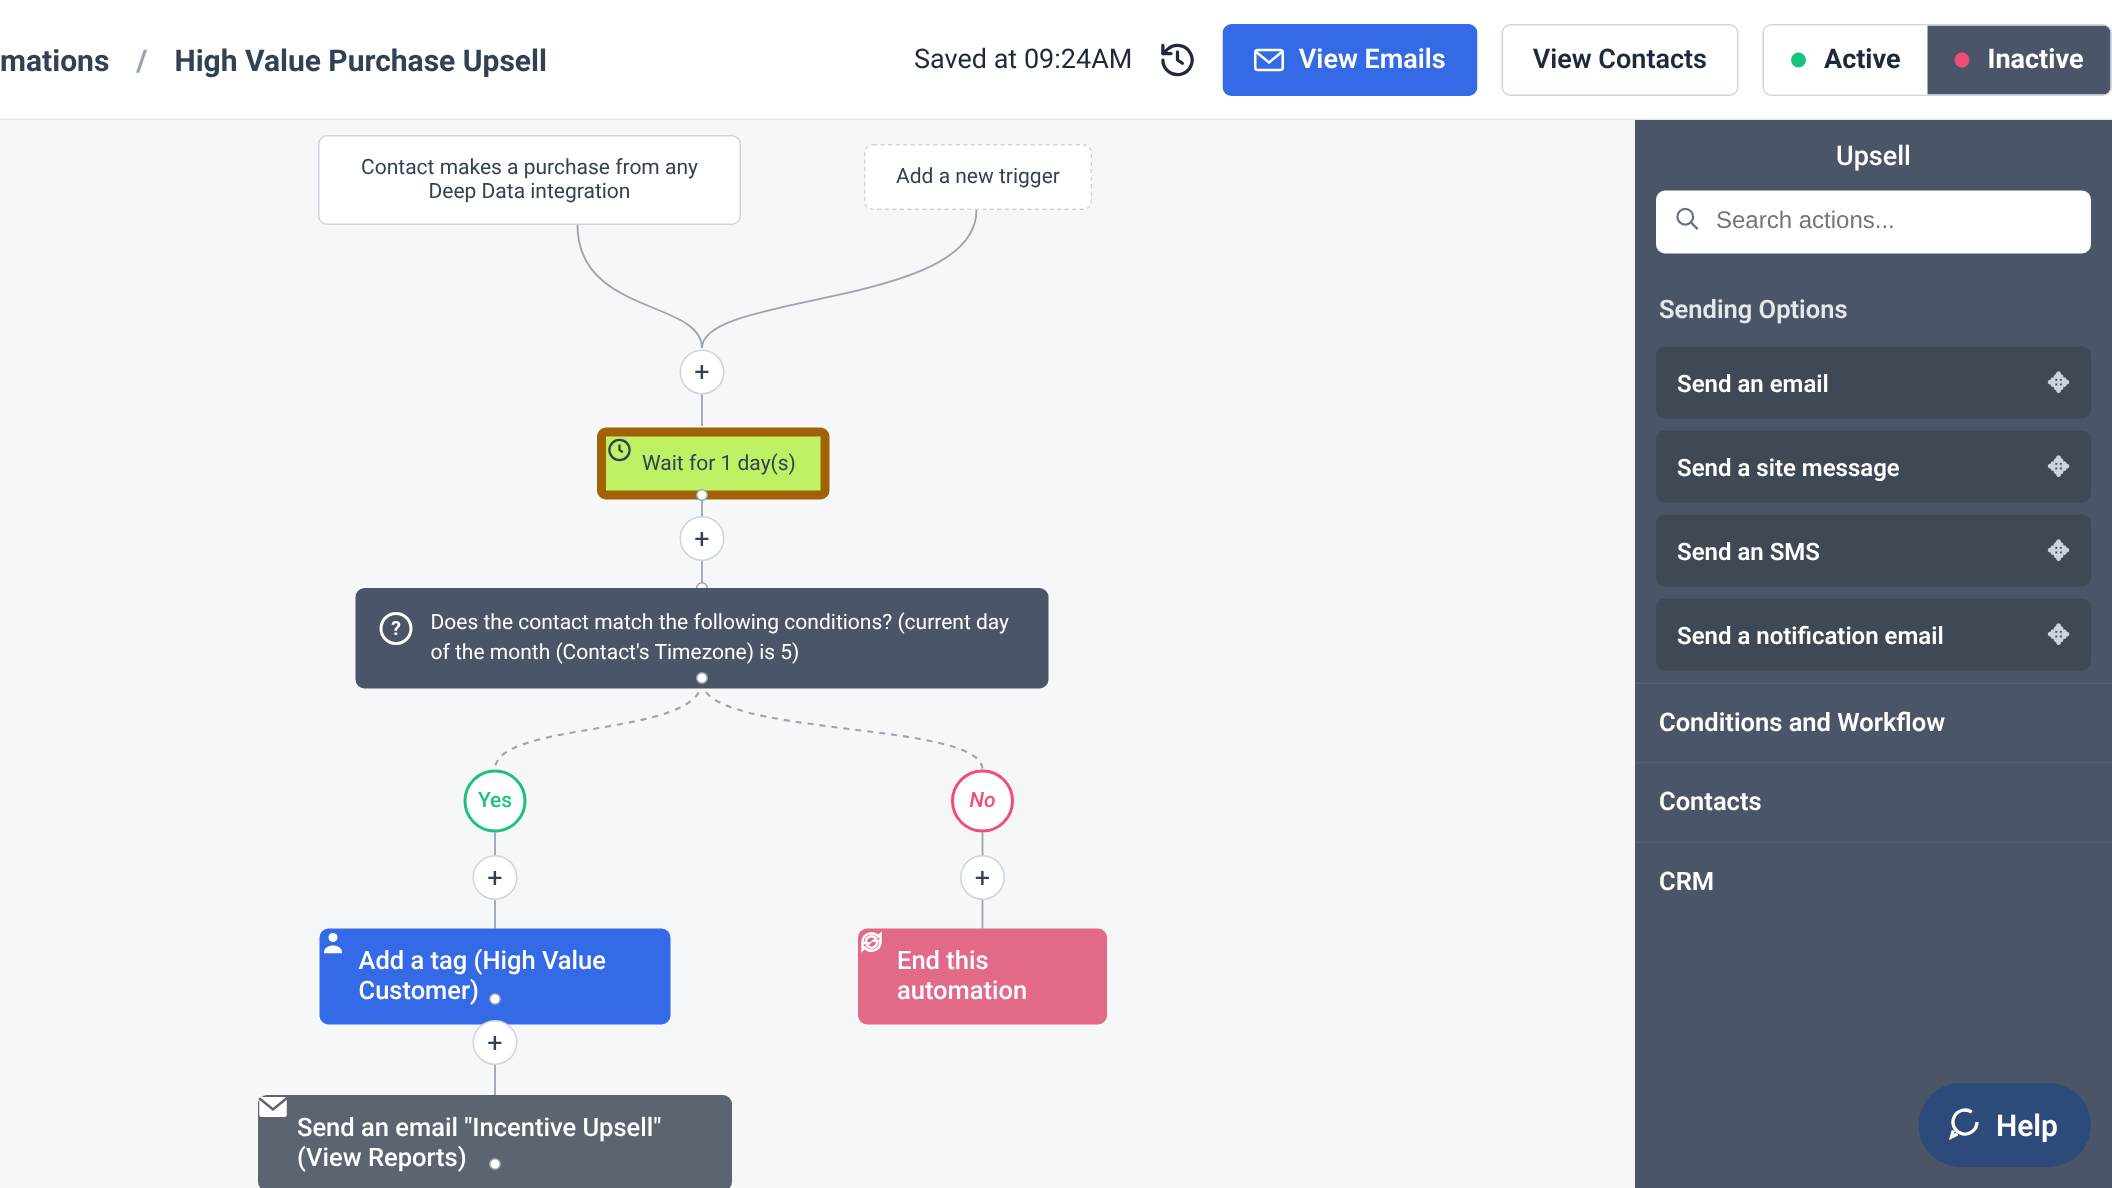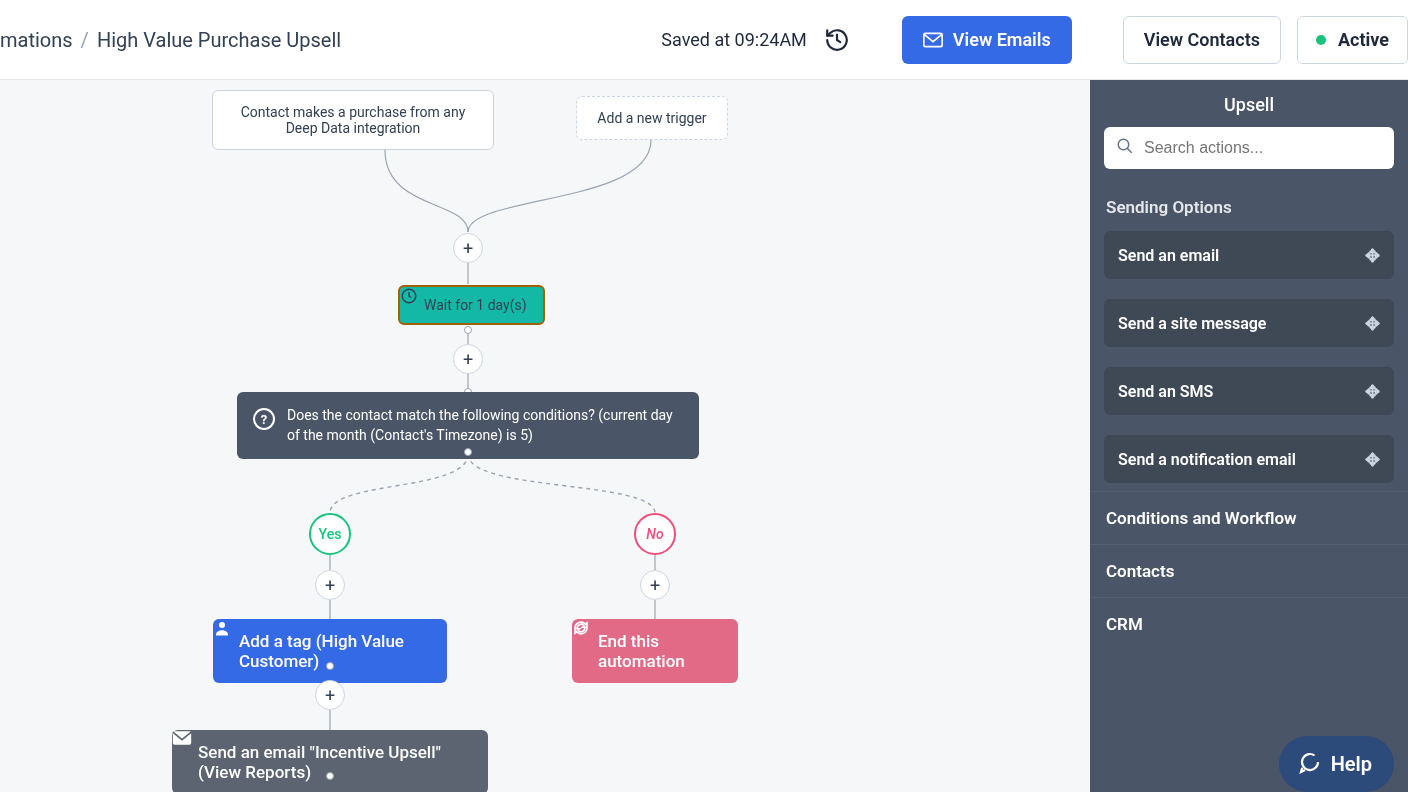--- a/index.html
+++ b/index.html
@@ -1,65 +1,65 @@
 <!DOCTYPE html>
 <html><head>
 <meta charset="utf-8">
 <style>
   * { box-sizing: border-box; }
   html, body { margin:0; padding:0; width:1408px; height:792px; font-family: -apple-system, BlinkMacSystemFont, "Segoe UI", Roboto, Helvetica, Arial, sans-serif; background:#f6f7f8; overflow:hidden; color:#1f2937;}
   
   .header { position:absolute; top:0; left:0; right:0; height:80px; background:#fff; border-bottom:1px solid #e5e7eb; display:flex; align-items:center; padding:0 0 0 0; }
-  .breadcrumb { display:flex; align-items:center; font-size:20px; color:#1e293b; gap:8px; padding-left:0px;}
+  .breadcrumb { display:flex; align-items:center; font-size:20px; color:#1e293b; gap:18px; padding-left:0px;font-weight:bold;}
   .breadcrumb .crumb { color:#334155; }
   .breadcrumb .sep { color:#94a3b8; }
   .header-right { margin-left:auto; display:flex; align-items:center; gap:16px; padding-right:0px;}
   .saved { font-size:18px; color:#1e293b; }
   .hist-btn { width:28px; height:28px; display:flex; align-items:center; justify-content:center; color:#1e293b; cursor:pointer;}
-  .btn { height:48px; display:flex; align-items:center; justify-content:center; border-radius:6px; font-size:18px; font-weight:600; padding:0 20px; cursor:pointer; border:1px solid transparent;margin-left:35px;}
+  .btn { height:48px; display:flex; align-items:center; justify-content:center; border-radius:6px; font-size:18px; font-weight:600; padding:0 20px; cursor:pointer; border:1px solid transparent;}
   .btn-primary { background:#356ae6; color:#fff; }
   .btn-primary svg { margin-right:10px; }
   .btn-outline { background:#fff; border:1px solid #cbd5e1; color:#1e293b;}
   .toggle-group { display:flex; border:1px solid #cbd5e1; border-radius:6px; overflow:hidden; height:48px;}
   .toggle-btn { display:flex; align-items:center; gap:12px; padding:0 18px; font-size:18px; font-weight:700; cursor:pointer;}
   .toggle-active { background:#fff; color:#1e293b;}
   .toggle-inactive { background:#4a5568; color:#fff;}
   .dot { width:10px; height:10px; border-radius:50%; }
   .dot-green { background:#19c37d; }
   .dot-red { background:#ef4e78; }
   
   .canvas { position:absolute; top:80px; left:0; right:318px; bottom:0; overflow:hidden;}
   .canvas svg { position:absolute; top:0; left:0;}
   .node { position:absolute; background:#fff; border:1px solid #cbd5e1; border-radius:6px; font-size:14px; color:#334155; display:flex; align-items:center; justify-content:center; padding:8px 12px; text-align:center;}
   .node.dashed { border-style:dashed; background:#fff;}
   .plus { position:absolute; width:30px; height:30px; border-radius:50%; background:#fff; border:1px solid #cbd5e1; display:flex; align-items:center; justify-content:center; font-size:18px; color:#334155; cursor:pointer;}
-  .wait-node { position:absolute; background:#14b8a6; border:2px solid #a16207; border-radius:6px; display:flex; align-items:center; gap:8px; padding:10px 16px; font-size:14px; color:#334155;}
+  .wait-node { position:absolute; background:#bef264; border:6px solid #a16207; border-radius:6px; display:flex; align-items:center; gap:8px; padding:10px 16px; font-size:14px; color:#334155;}
   .cond-node { position:absolute; background:#4a5568; color:#fff; border-radius:6px; display:flex; align-items:flex-start; gap:12px; padding:14px 16px; font-size:14px;}
   .q-icon { flex:0 0 22px; width:22px; height:22px; border-radius:50%; border:2px solid #fff; display:flex; align-items:center; justify-content:center; font-size:13px; font-weight:700; margin-top:2px;}
   .branch { position:absolute; width:42px; height:42px; border-radius:50%; background:#fff; display:flex; align-items:center; justify-content:center; font-size:14px; font-weight:500;}
   .branch.yes { border:2px solid #19c37d; color:#19c37d;}
   .branch.no { border:2px solid #ef4e78; color:#ef4e78;font-style:italic;}
   .action-node { position:absolute; border-radius:6px; color:#fff; display:flex; align-items:center; gap:10px; padding:12px 16px; font-size:17px; font-weight:500;}
   .action-blue { background:#356ae6;}
   .action-pink { background:#e26a87;}
   .action-gray { background:#5b6470;}
   .peg { position:absolute; width:8px; height:8px; border-radius:50%; background:#fff; border:1px solid #9aa4b2;}
   
   .sidebar { position:absolute; top:80px; right:0; width:318px; bottom:0; background:#4a5568; color:#fff; display:flex; flex-direction:column;}
   .side-title { text-align:center; font-size:18px; font-weight:500; padding:14px 0 12px;}
   .side-search-wrap { padding:0 14px 14px;}
   .side-search { display:flex; align-items:center; gap:8px; background:#fff; border-radius:6px; height:42px; padding:0 12px;}
   .side-search input { border:none; outline:none; flex:1; font-size:16px; color:#334155;}
   .side-section { padding:14px 16px; font-size:17px; font-weight:600; color:#e5e7eb;}
-  .side-items { display:flex; flex-direction:column; gap:20px; padding:0 14px 8px;}
+  .side-items { display:flex; flex-direction:column; gap:8px; padding:0 14px 8px;}
   .side-item { background:#3f4855; border-radius:6px; height:48px; display:flex; align-items:center; justify-content:space-between; padding:0 14px; font-size:16px; font-weight:600; cursor:grab;}
   .drag-icon { color:#cbd5e1; font-size:18px; }
   .side-cat { padding:16px 16px; font-size:17px; font-weight:600; border-top:1px solid rgba(255,255,255,0.06); cursor:pointer;}
   
-  .help-btn { position:fixed; right:14px; bottom:0; background:#2c4a7a; color:#fff; border-radius:999px; height:56px; padding:0 22px 0 18px; display:flex; align-items:center; gap:10px; font-size:20px; font-weight:600; cursor:pointer;}
+  .help-btn { position:fixed; right:14px; bottom:14px; background:#2c4a7a; color:#fff; border-radius:999px; height:56px; padding:0 22px 0 18px; display:flex; align-items:center; gap:10px; font-size:20px; font-weight:600; cursor:pointer;}
 </style>
 </head>
 <body>
 
 <div class="header">
   <div class="breadcrumb">
     <span class="crumb">mations</span>
     <span class="sep">/</span>
     <span class="crumb">High Value Purchase Upsell</span>
   </div>
@@ -79,20 +79,24 @@
         </svg>
       <span>View Emails</span>
     </div>
     <div class="btn btn-outline">
       <span>View Contacts</span>
     </div>
     <div class="toggle-group">
       <div class="toggle-btn toggle-active">
         <span class="dot dot-green"></span>
         <span>Active</span>
+      </div>
+      <div class="toggle-btn toggle-inactive">
+        <span class="dot dot-red"></span>
+        <span>Inactive</span>
       </div>
     </div>
   </div>
 </div>
 
 <div class="canvas">
 
   <svg width="1090" height="712">
 
     <path d="M385 70 C385 130, 468 120, 468 152" fill="none" stroke="#9aa4b2" stroke-width="1.2"></path>

